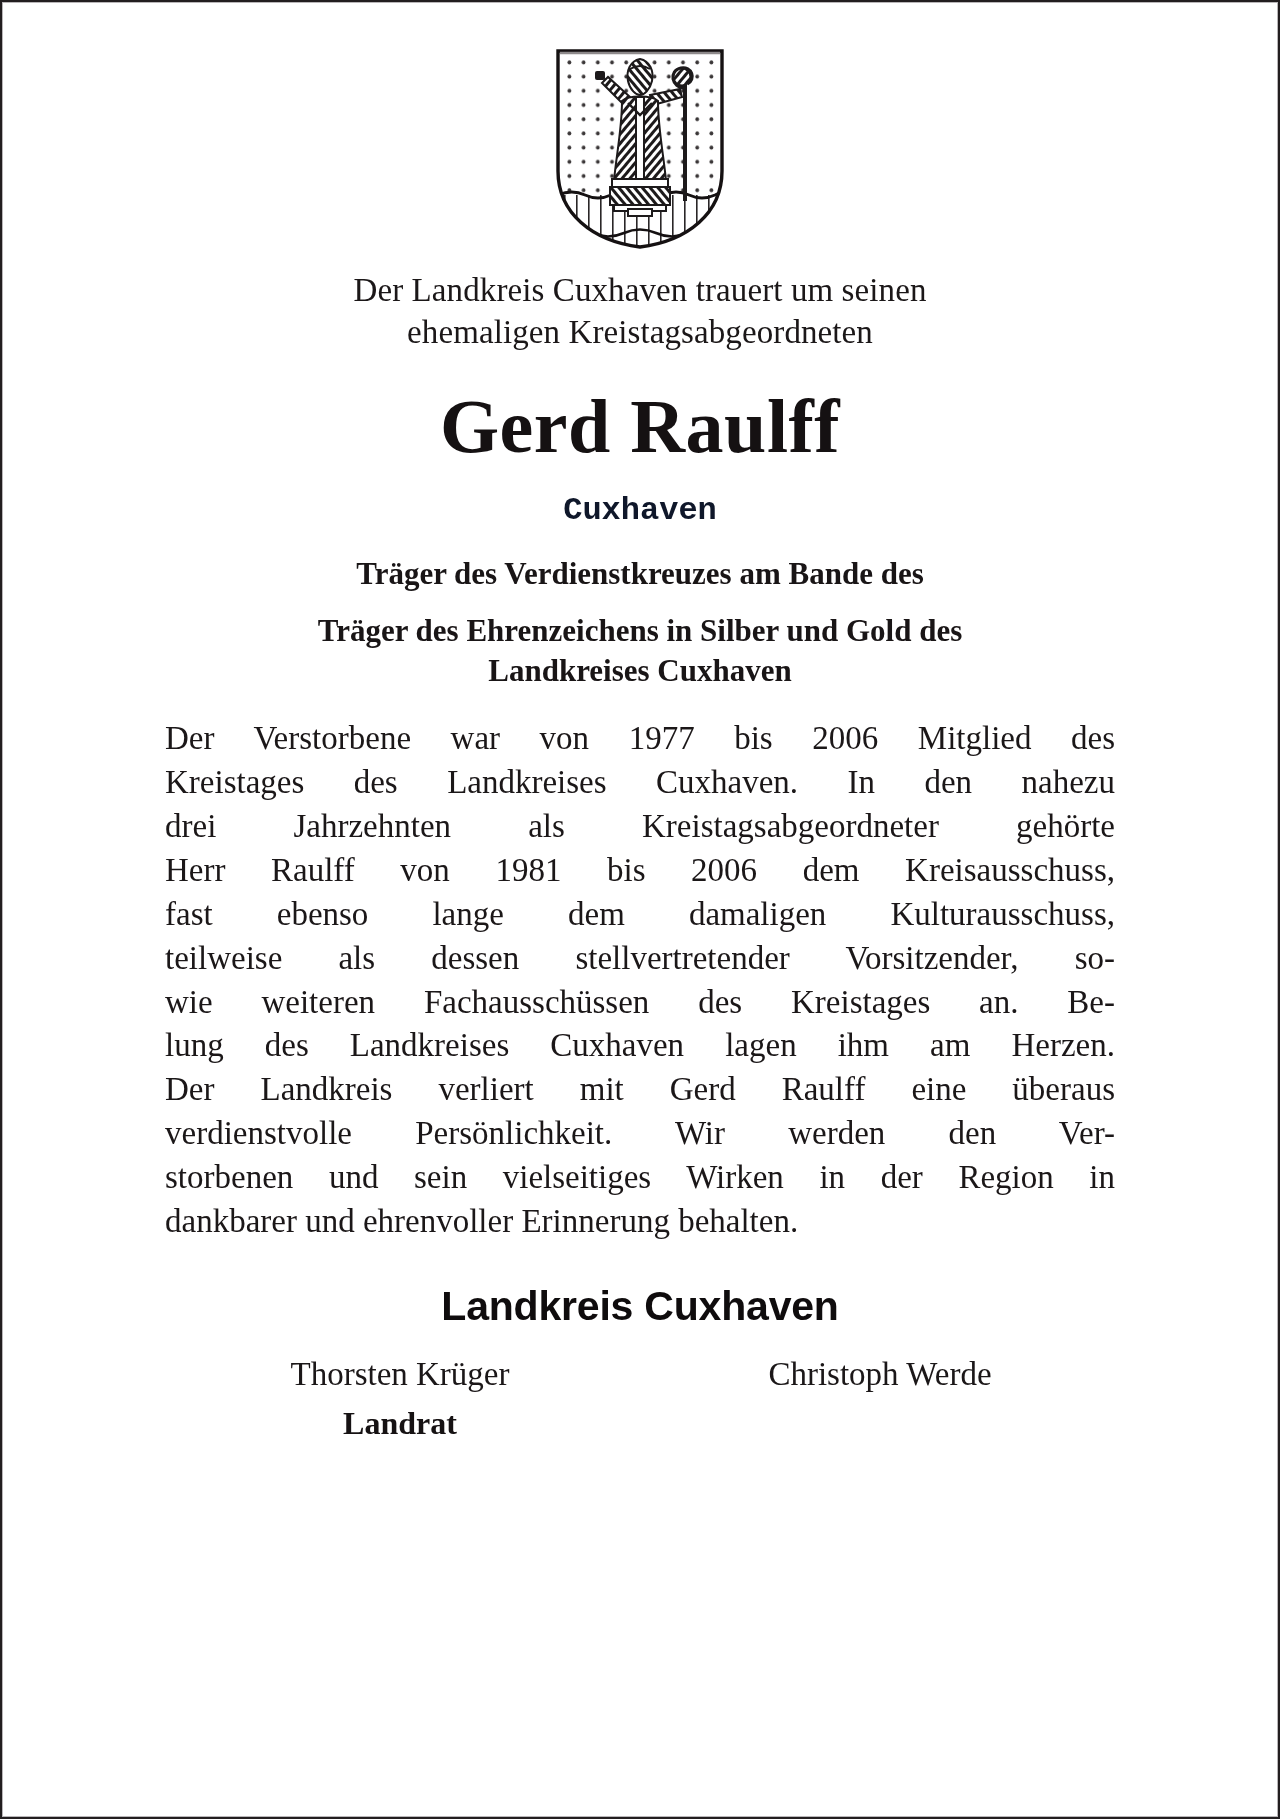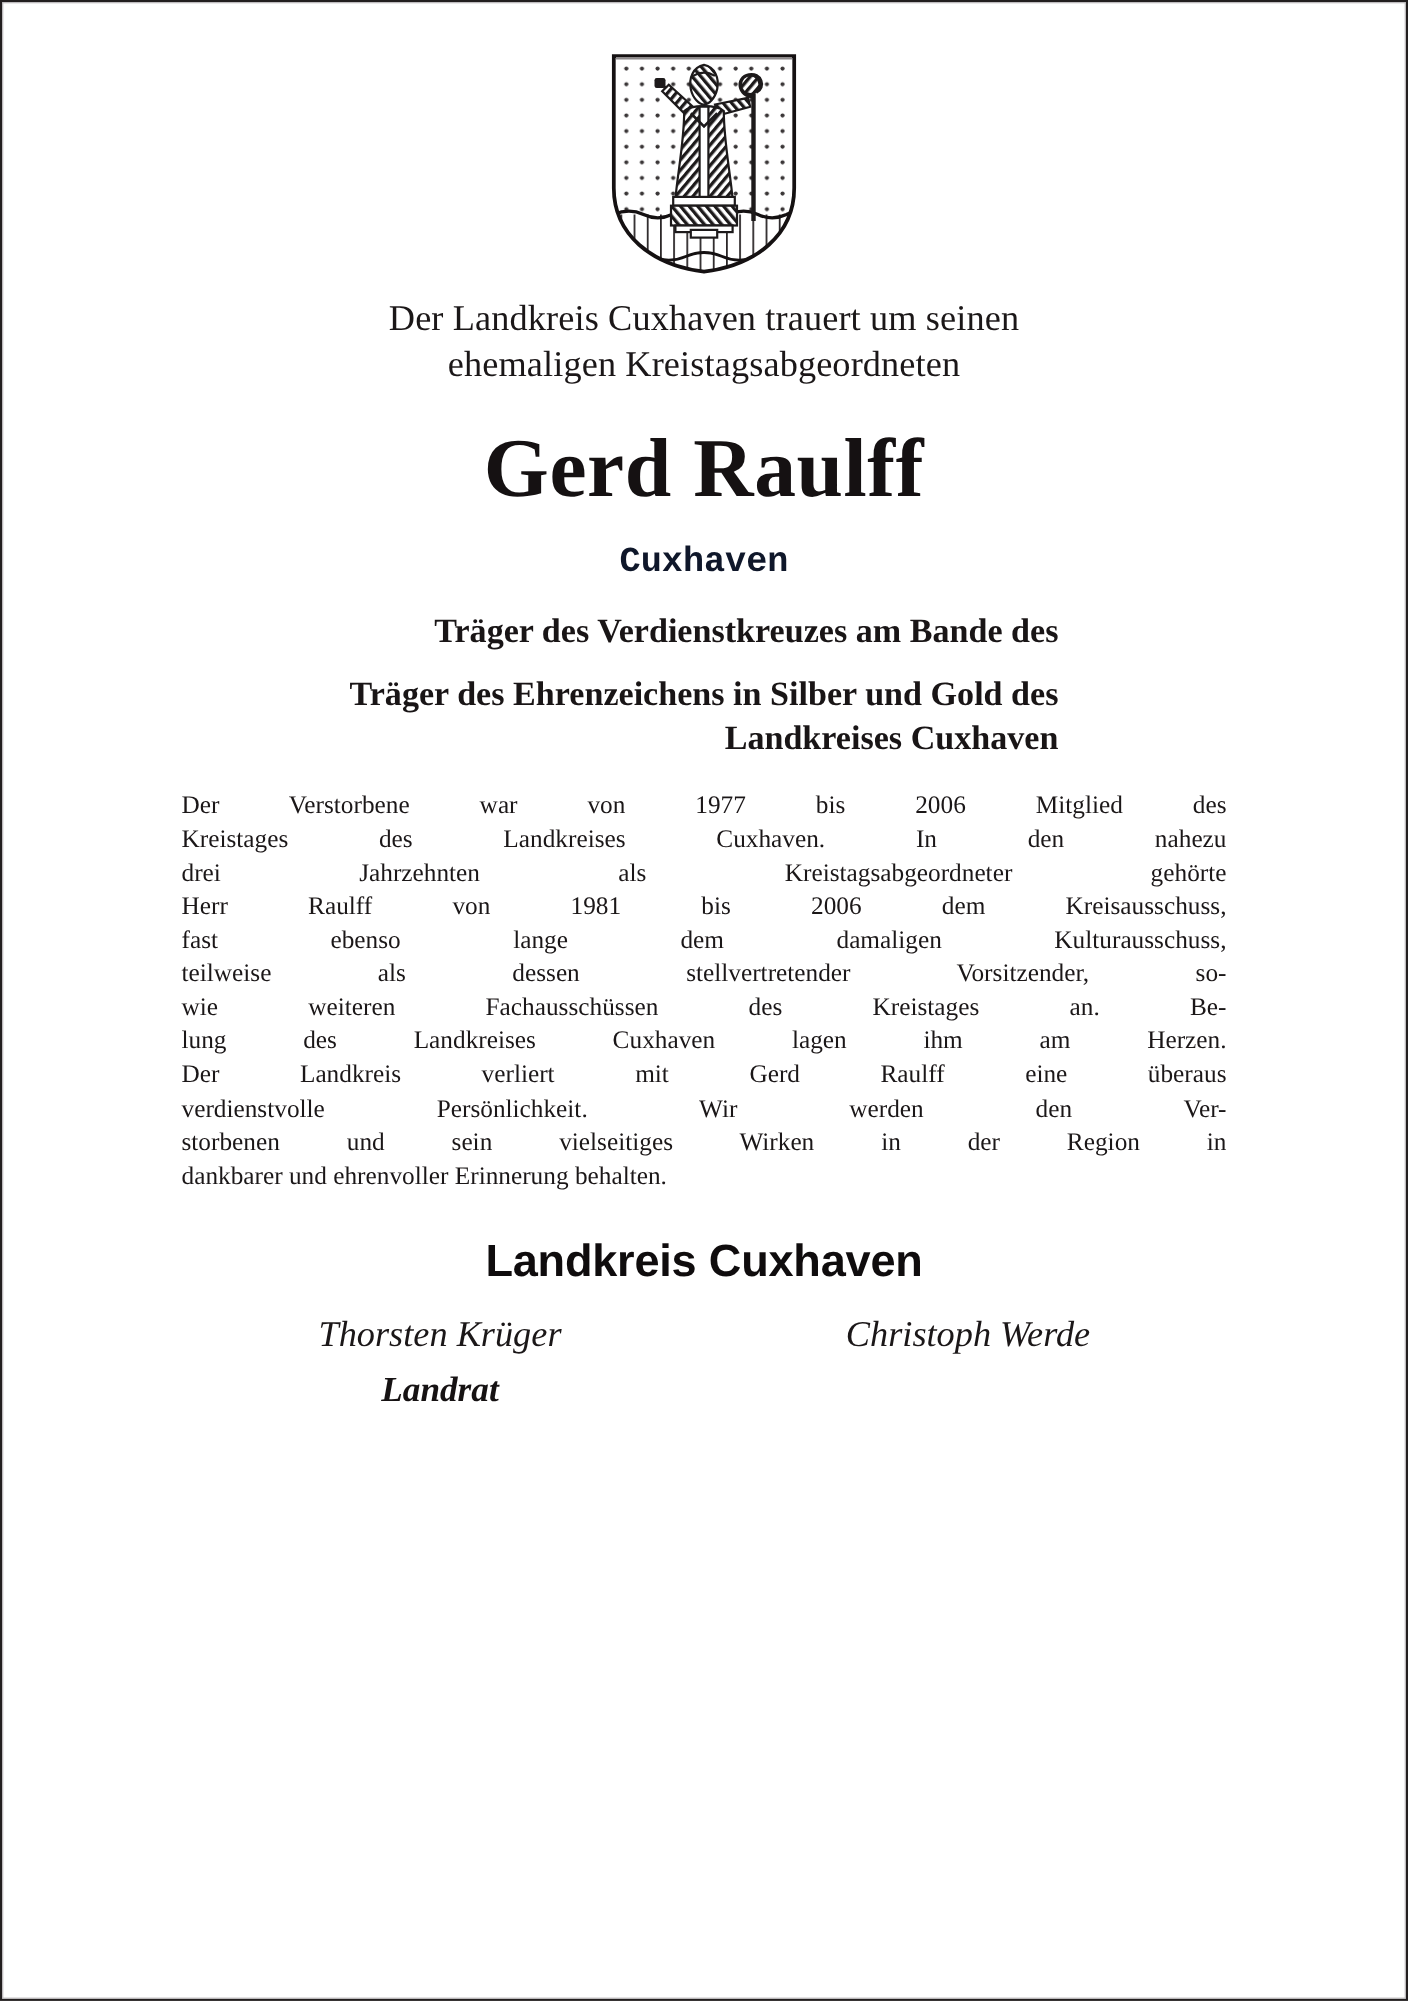--- a/index.html
+++ b/index.html
@@ -83,30 +83,30 @@
     margin: 26px auto 0 auto;
     max-width: 940px;
     text-align: center;
   }
   .honor {
     font-family: "Liberation Serif", "DejaVu Serif", serif;
     font-weight: 700;
     font-size: 31px;
     line-height: 1.30;
     color: #191516;
-    text-align: right;
+    text-align: center;
     margin: 0 0 16px 0;
   }
   .honor:last-child { margin-bottom: 0; }
   .honor .ln { display: block; }
 
   
   .body-text {
     font-family: "Liberation Serif", "DejaVu Serif", serif;
-    font-size: 23px;
+    font-size: 33px;
     line-height: 1.33;
     color: #1b1718;
     width: 950px;
     margin: 26px auto 0 auto;
     text-align: justify;
     text-align-last: left;
     hyphens: none;
   }
   .body-text .ln {
     display: block;
@@ -127,21 +127,20 @@
     text-align: center;
     margin: 40px 0 0 0;
     letter-spacing: -0.2px;
   }
 
   .signatories {
     display: flex;
     width: 960px;
     margin: 26px auto 0 auto;
     justify-content: space-between;
-    font-style: italic;
   }
   .signatory {
     flex: 1 1 50%;
     text-align: center;
   }
   .sig-name {
     font-family: "Liberation Serif", "DejaVu Serif", serif;
     font-size: 33px;
     line-height: 1.2;
     color: #1b1718;

